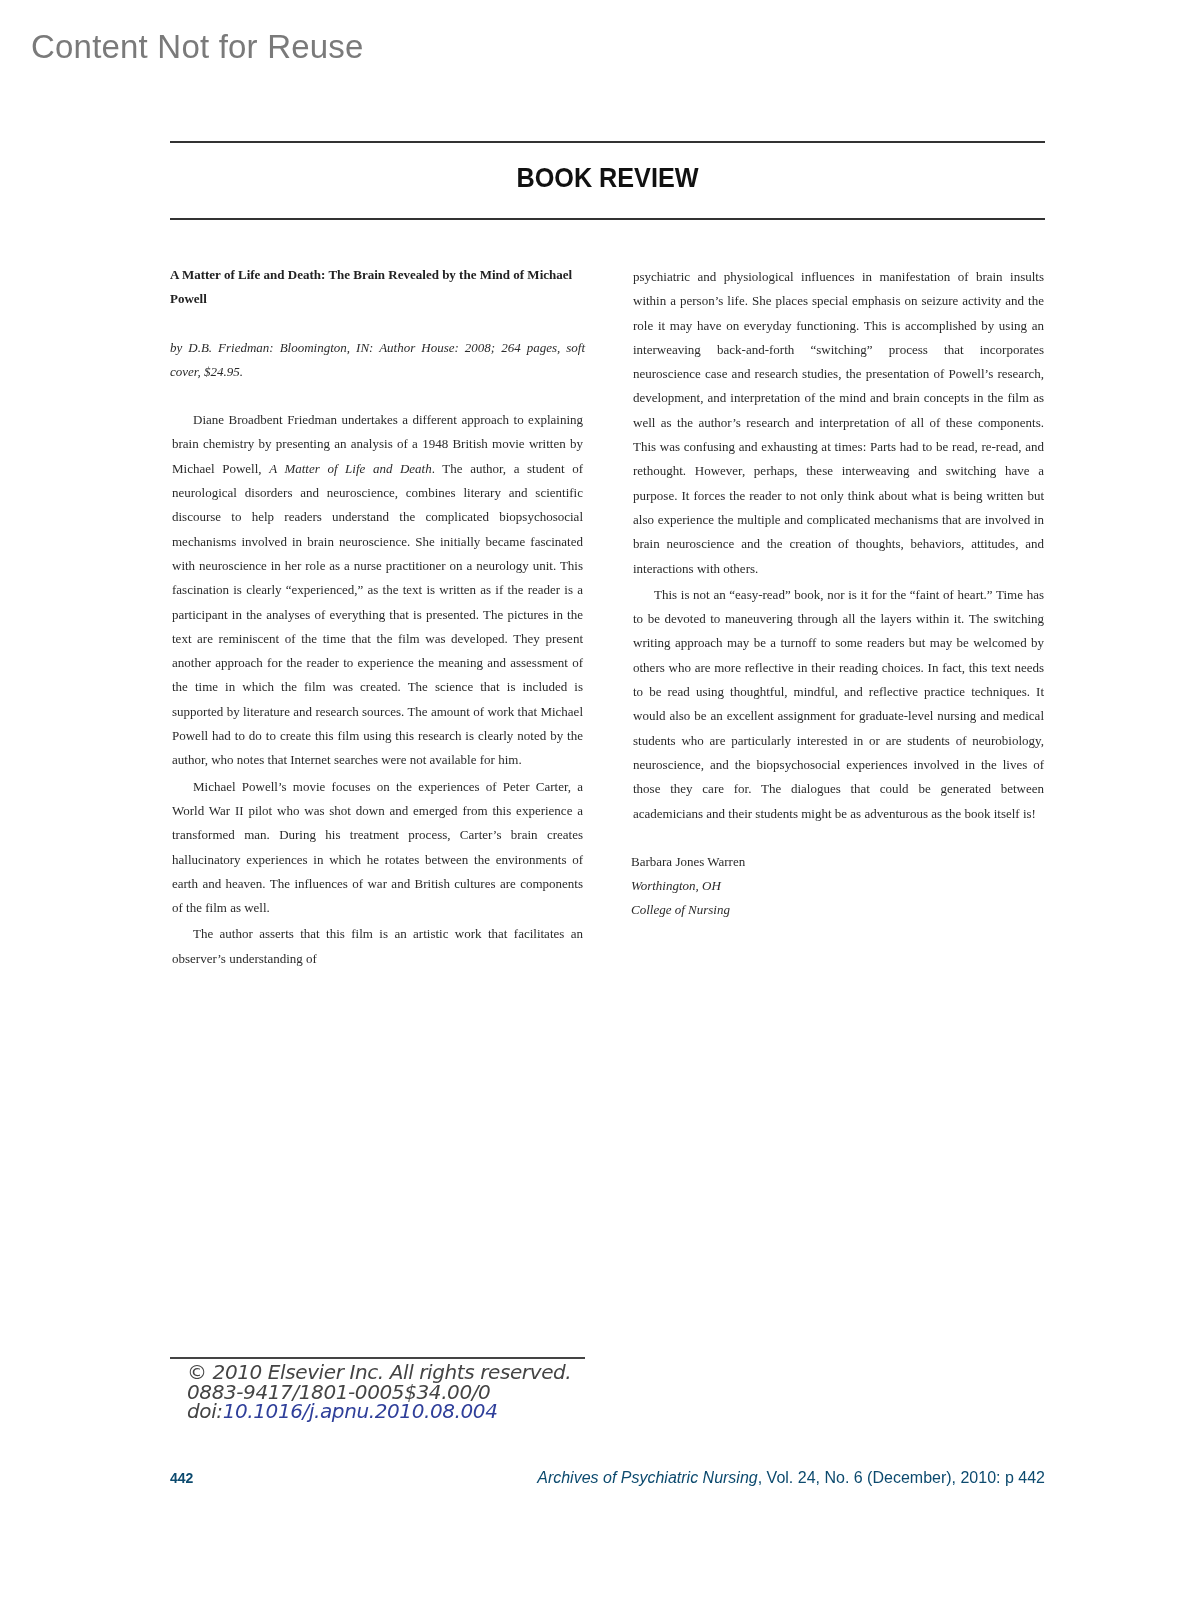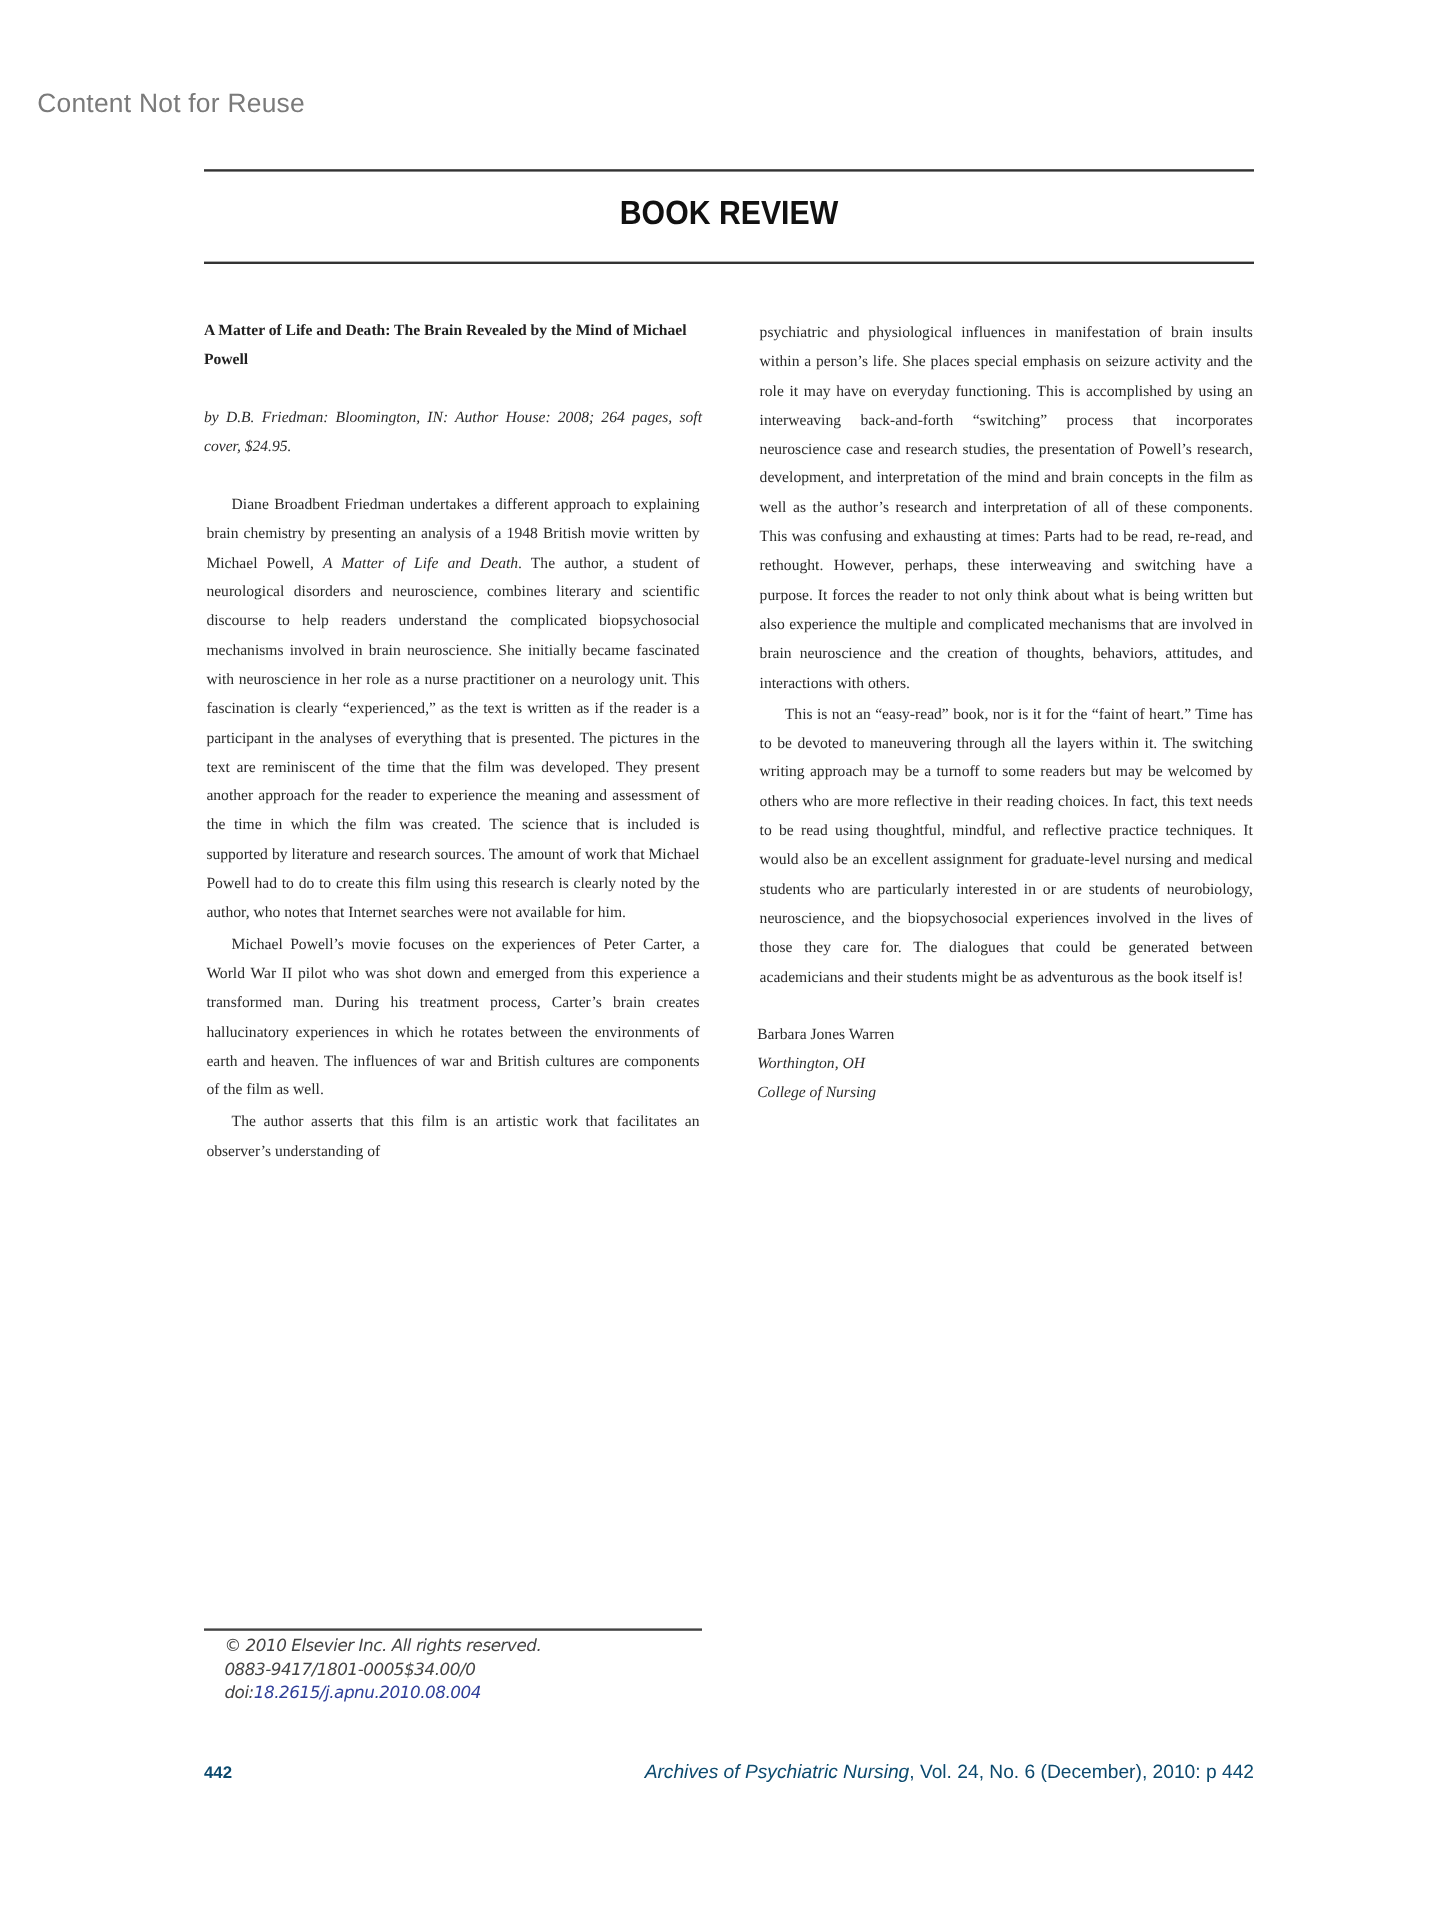--- a/index.html
+++ b/index.html
@@ -3,21 +3,21 @@
   <meta charset="utf-8">
   <style>
     html, body { margin: 0; padding: 0; background: #ffffff; }
     body {
       width: 1200px; height: 1602px; position: relative; overflow: hidden;
       font-family: "Liberation Serif", "DejaVu Serif", serif; color: #222;
     }
     .watermark {
       position: absolute; left: 31px; top: 28px;
       font-family: "Liberation Sans", "DejaVu Sans", sans-serif;
-      font-size: 22px; color: #7a7a7a; letter-spacing: 0.2px; margin-top: 45px;
+      font-size: 33px; color: #7a7a7a; letter-spacing: 0.2px;
     }
     .rule { position: absolute; left: 170px; width: 875px; height: 2px; background: #333; }
     .rule.top { top: 141px; }
     .rule.bottom { top: 218px; }
     .section-title {
       position: absolute; left: 170px; width: 875px; top: 162px; text-align: center;
       font-family: "Liberation Sans Narrow", "Liberation Sans", "DejaVu Sans Condensed", sans-serif;
       font-size: 28px; font-weight: bold; color: #111; letter-spacing: 0px;
       transform: scaleX(0.9);
     }
@@ -34,21 +34,21 @@
     .para.cont { text-indent: 0; }
     em { font-style: italic; }
     .signature {
       margin-top: 24px; line-height: 24.3px;
     }
     .signature .aff { font-style: italic; }
     .foot-rule { position: absolute; left: 170px; top: 1357px; width: 415px; height: 1.5px; background: #444; }
     .footnote {
       position: absolute; left: 187px; top: 1363px;
       font-family: "DejaVu Sans", "Liberation Sans", sans-serif; font-style: italic;
-      font-size: 14px; line-height: 19.5px; color: #444; letter-spacing: -0.4px;
+      font-size: 20px; line-height: 19.5px; color: #444; letter-spacing: -0.4px;
     }
     .footnote .doi-link { color: #2f3f9a; }
     .page-footer {
       position: absolute; left: 170px; width: 875px; top: 1469px;
       font-family: "Liberation Sans", "DejaVu Sans", sans-serif; font-size: 16px; color: #0c4a6e;
       display: flex; justify-content: space-between; align-items: baseline;
     }
     .page-footer .pnum { font-weight: bold; font-size: 14px; }
     .page-footer .journal em { font-style: italic; }
   </style>
@@ -76,19 +76,19 @@
     <div>Barbara Jones Warren</div>
     <div class="aff">Worthington, OH</div>
     <div class="aff">College of Nursing</div>
   </div>
 </div>
 
 <div class="foot-rule"></div>
 <div class="footnote">
   <div>© 2010 Elsevier Inc. All rights reserved.</div>
   <div>0883-9417/1801-0005$34.00/0</div>
-  <div><span>doi:</span><span class="doi-link">18.2615/j.apnu.2010.08.004</span></div>
+  <div><span>doi:</span><span class="doi-link">10.1016/j.apnu.2010.08.004</span></div>
 </div>
 
 <div class="page-footer">
   <span class="pnum">442</span>
   <span class="journal"><em>Archives of Psychiatric Nursing</em><span>, Vol. 24, No. 6 (December), 2010: p 442</span></span>
 </div>
 
 </body></html>

